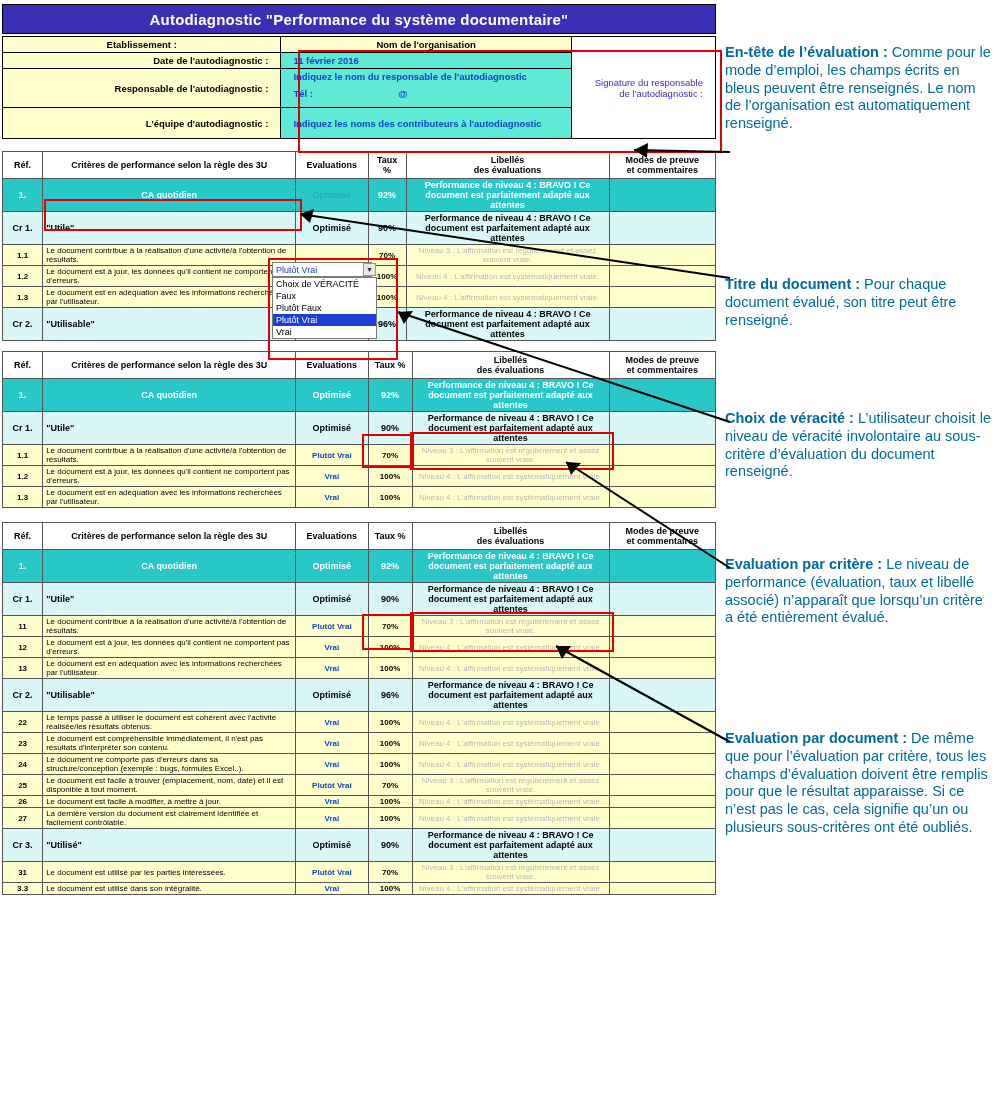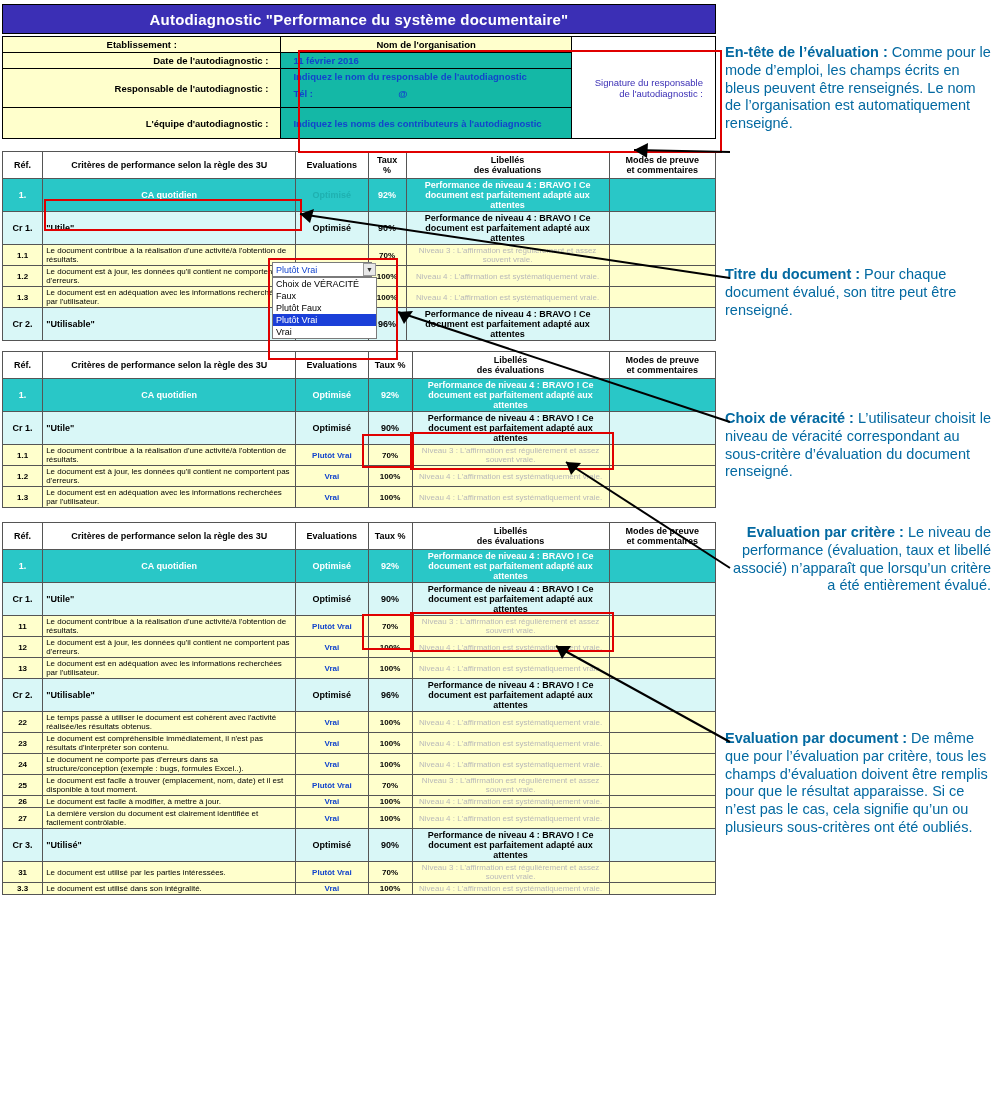--- a/index.html
+++ b/index.html
@@ -16,21 +16,21 @@
   .title-bar{
     margin:4px 2px 2px 2px;height:28px;background:#3b2fb5;border:1px solid #000;
     display:flex;align-items:center;justify-content:center;
     color:#fff;font-weight:bold;font-size:15px;letter-spacing:.2px;
   }
   table{border-collapse:collapse;table-layout:fixed;}
   .hdr-table{width:714px;margin:0 2px;}
   .hdr-table td{border:1px solid #000;font-size:9.5px;padding:2px 12px;vertical-align:middle;}
   .lbl{background:#ffffcc;text-align:right;font-weight:bold;color:#000;}
   .lbl-c{background:#ffffcc;text-align:center;font-weight:bold;}
-  .val{background:#14b8a6;color:#1244cc;font-weight:bold;margin-top:32px;}
+  .val{background:#5eead4;color:#1244cc;font-weight:bold;margin-top:32px;}
   .val-plain{background:#ffffcc;text-align:center;font-weight:bold;font-size:10.5px;}
   .sig{background:#fff;color:#3b2fb5;text-align:right;font-size:8.5px;vertical-align:top;}
   .redbox{position:absolute;border:2px solid #e00000;pointer-events:none;}
 
   
   .crit{width:714px;margin:0 2px;}
   .crit td,.crit th{border:1px solid #555;font-size:8.5px;padding:1px 3px;vertical-align:middle;}
   .crit thead th{background:#fff;font-weight:bold;text-align:center;font-size:9px;padding:3px 2px;}
   .row-main td{background:#29c7c7;color:#fff;font-weight:bold;text-align:center;font-size:9px;}
   .row-cr td{background:#d9f7f7;font-weight:bold;font-size:9px;}
@@ -442,27 +442,27 @@
     </table>
 
     <div class="redbox" style="left:362px;top:614px;width:48px;height:32px;"></div>
     <div class="redbox" style="left:410px;top:612px;width:200px;height:36px;"></div>
   </div>
 
   <div class="notes">
     <div class="note" style="top:44px;">
       <b>En-tête de l’évaluation :</b><span> Comme pour le mode d’emploi, les champs écrits en bleus peuvent être renseignés. Le nom de l’organisation est automatiquement renseigné.</span>
     </div>
-    <div class="note" style="top:266px;">
+    <div class="note" style="top:276px;">
       <b>Titre du document :</b><span> Pour chaque document évalué, son titre peut être renseigné.</span>
     </div>
     <div class="note" style="top:410px;">
-      <b>Choix de véracité :</b><span> L’utilisateur choisit le niveau de véracité correspondant au sous-critère d’évaluation du document renseigné.</span>
-    </div>
-    <div class="note" style="top:524px;text-align:right;">
+      <b>Choix de véracité :</b><span> L’utilisateur choisit le niveau de véracité involontaire au sous-critère d’évaluation du document renseigné.</span>
+    </div>
+    <div class="note" style="top:556px;">
       <b>Evaluation par critère :</b><span> Le niveau de performance (évaluation, taux et libellé associé) n’apparaît que lorsqu’un critère a été entièrement évalué.</span>
     </div>
     <div class="note" style="top:730px;">
       <b>Evaluation par document :</b><span> De même que pour l’évaluation par critère, tous les champs d’évaluation doivent être remplis pour que le résultat apparaisse. Si ce n’est pas le cas, cela signifie qu’un ou plusieurs sous-critères ont été oubliés.</span>
     </div>
   </div>
 
   <svg class="arrow" style="left:0;top:0;" width="1002" height="1108">
     <line x1="730" y1="152" x2="634" y2="150" stroke="#000" stroke-width="2"></line>
     <polygon points="634,150 648,143 647,158" fill="#000"></polygon>

